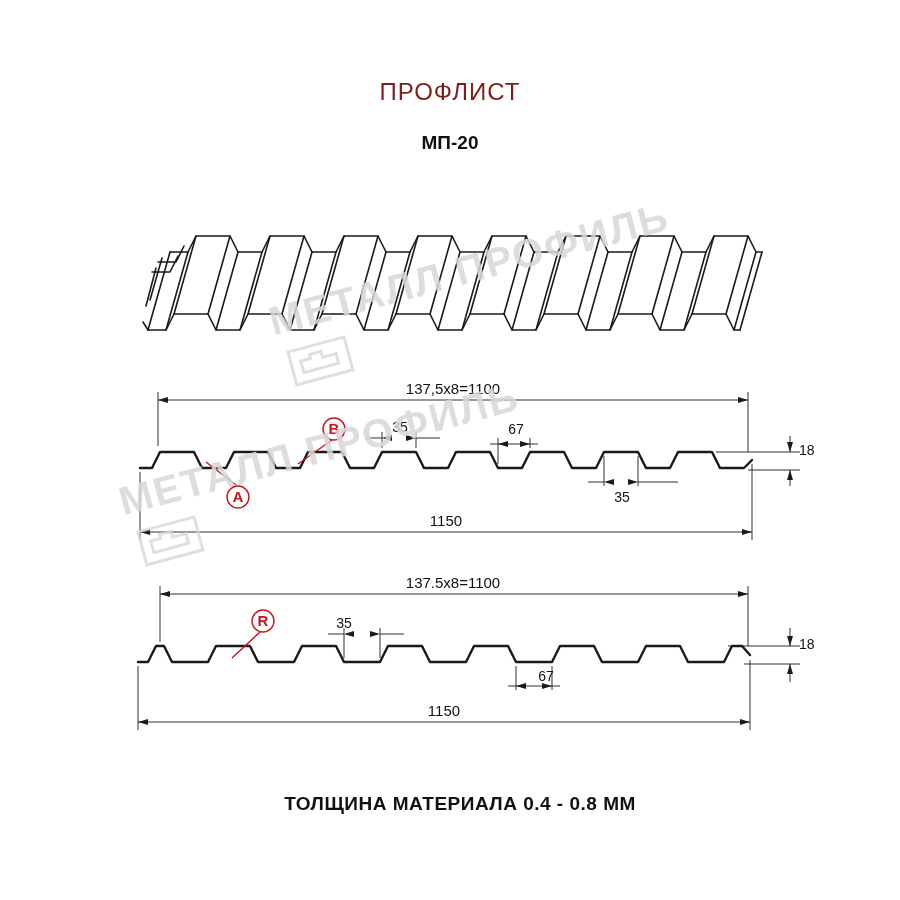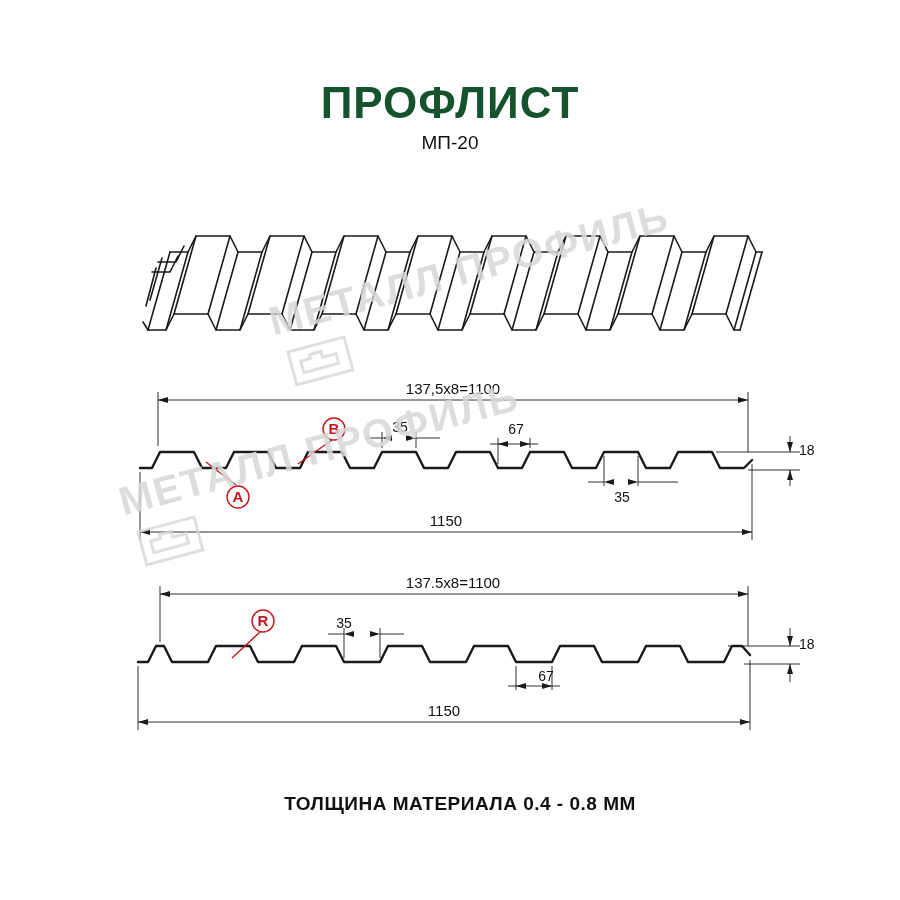--- a/index.html
+++ b/index.html
@@ -15,33 +15,33 @@
     font-family: "Liberation Sans", sans-serif;
     color: #1a1a1a;
     overflow: hidden;
   }
   .title {
     position: absolute;
     left: 0;
     right: 0;
     top: 78px;
     text-align: center;
-    font-size: 44px;
-    font-weight: bold;
+    font-size: 24px;
+    font-weight: normal;
     letter-spacing: 1px;
-    color: #14532d;
+    color: #7f1d1d;
   }
   .subtitle {
     position: absolute;
     left: 0;
     right: 0;
     top: 132px;
     text-align: center;
     font-size: 19px;
-    font-weight: normal;
+    font-weight: bold;
     color: #111111;
   }
   .footer {
     position: absolute;
     left: 0;
     right: 0;
     top: 793px;
     text-align: center;
     font-size: 19px;
     font-weight: bold;

